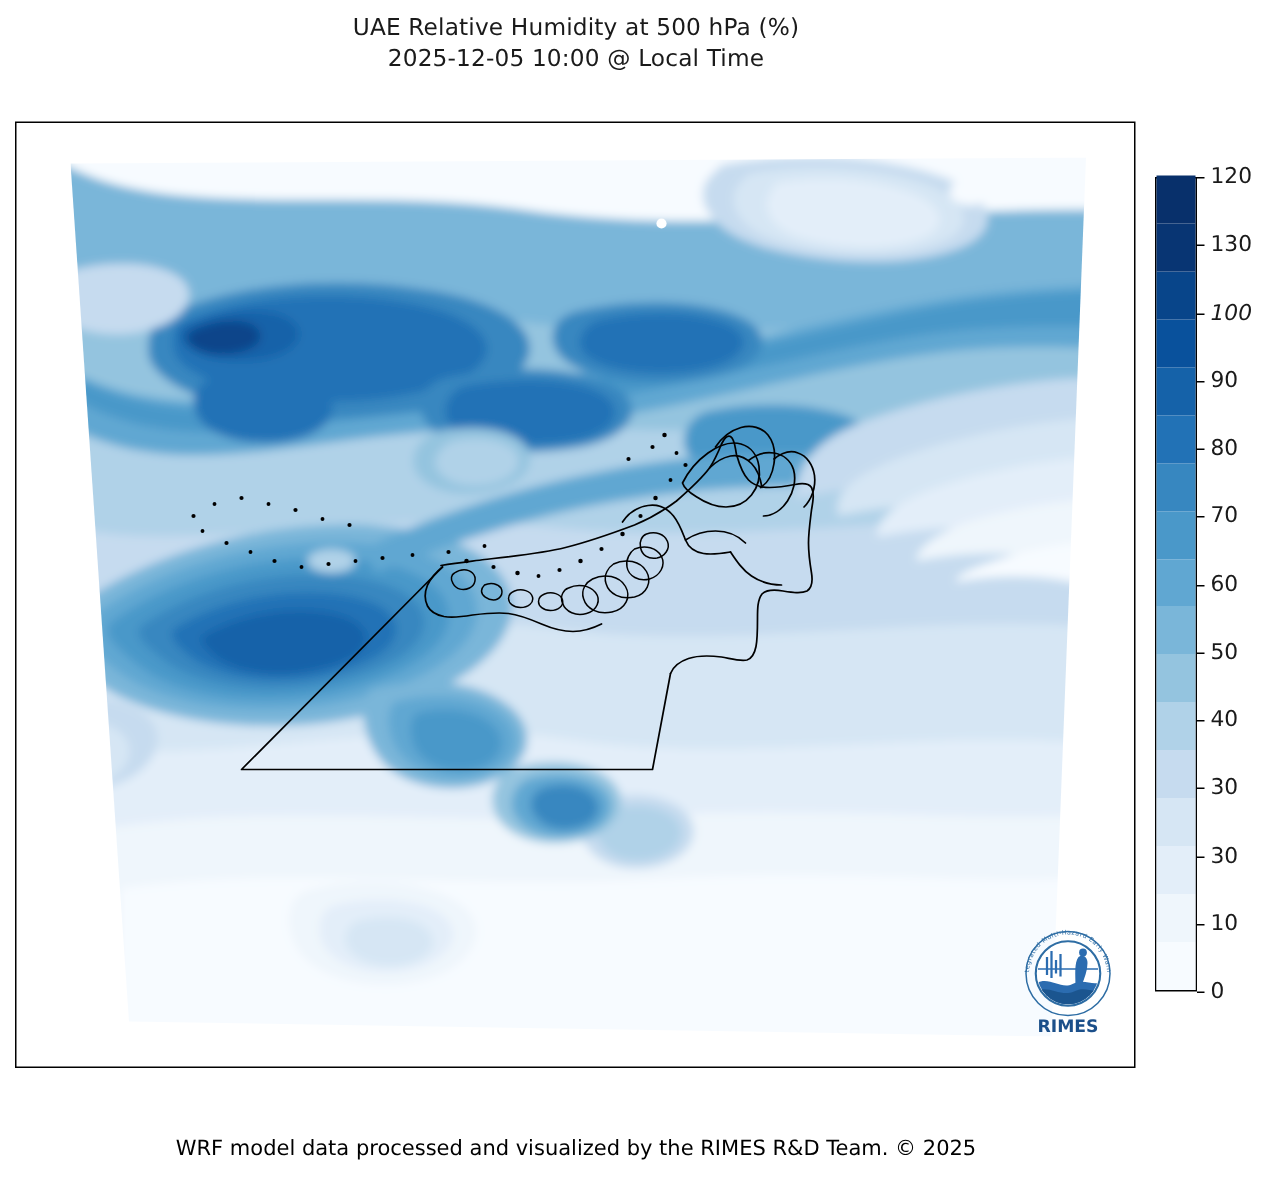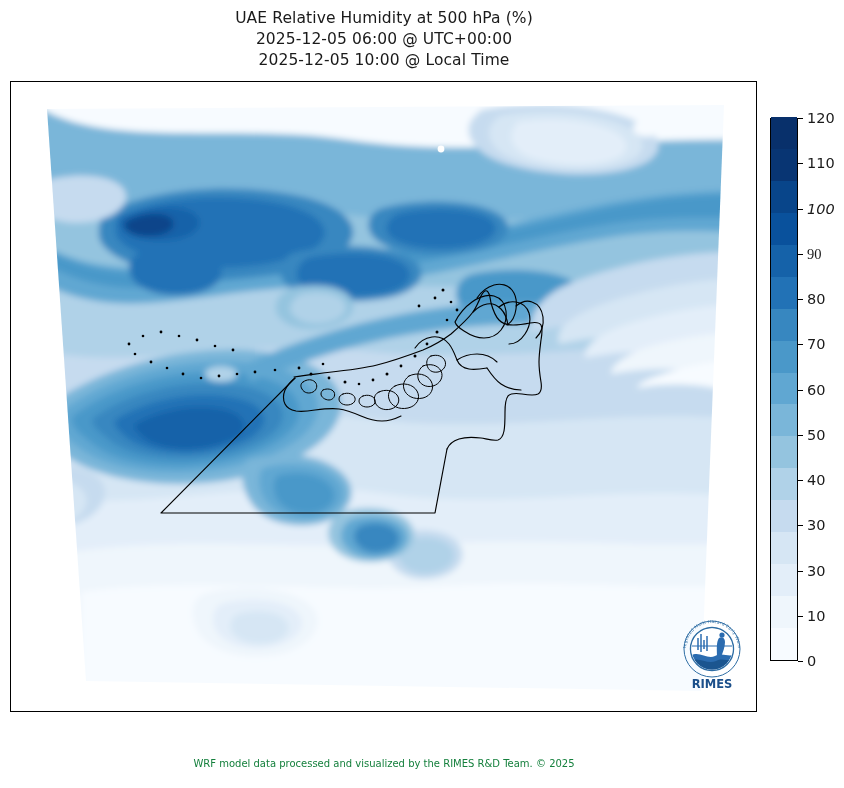--- a/index.html
+++ b/index.html
@@ -108,33 +108,32 @@
     height: 76px;
   }
 
   
   #footer {
     position: absolute;
     left: 0;
     top: 758px;
     width: 768px;
     text-align: center;
-    font-size: 10px;
-    color: #15803d;
+    font-size: 14px;
+    color: #000000;
     white-space: pre;
   }
 </style>
 </head>
 <body>
 
 <div id="figure">
 
   <div id="title-block">
     <div class="tline">UAE Relative Humidity at 500 hPa (%)</div>
-    <div class="tline">2025-12-05 06:00 @ UTC+00:00</div>
     <div class="tline">2025-12-05 10:00 @ Local Time</div>
   </div>
 
   <div id="map-frame">
     <div id="map-clip">
       <svg id="map-svg" width="745" height="629" viewBox="0 0 745 629">
         <defs>
           <clipPath id="domainClip">
             <polygon points="36,27 713,23 690,609 75,599"></polygon>
           </clipPath>
@@ -423,25 +422,25 @@
         <div class="cb-label" style="top: 362px;">40</div>
         <div class="cb-tick" style="top: 316.75px;"></div>
         <div class="cb-label" style="top: 316.75px;">50</div>
         <div class="cb-tick" style="top: 271.5px;"></div>
         <div class="cb-label" style="top: 271.5px;">60</div>
         <div class="cb-tick" style="top: 226.25px;"></div>
         <div class="cb-label" style="top: 226.25px;">70</div>
         <div class="cb-tick" style="top: 181px;"></div>
         <div class="cb-label" style="top: 181px;">80</div>
         <div class="cb-tick" style="top: 135.75px;"></div>
-        <div class="cb-label" style="top: 135.75px; font-family: Liberation Serif, serif;">90</div>
+        <div class="cb-label" style="top: 135.75px;">90</div>
         <div class="cb-tick" style="top: 90.5px;"></div>
         <div class="cb-label" style="top: 90.5px; font-style: italic;">100</div>
         <div class="cb-tick" style="top: 45.25px;"></div>
-        <div class="cb-label" style="top: 45.25px;">110</div>
+        <div class="cb-label" style="top: 45.25px;">130</div>
         <div class="cb-tick" style="top: 0px;"></div>
         <div class="cb-label" style="top: 0px;">120</div>
       </div>
   </div>
 
   <div id="rimes-logo">
     <svg width="66" height="76" viewBox="0 0 66 76">
       <defs>
         <path id="ringPathTop" d="M 7,33 A 26,26 0 1 1 59,33"></path>
         <path id="ringPathBot" d="M 59,33 A 26,26 0 1 1 7,33"></path>

